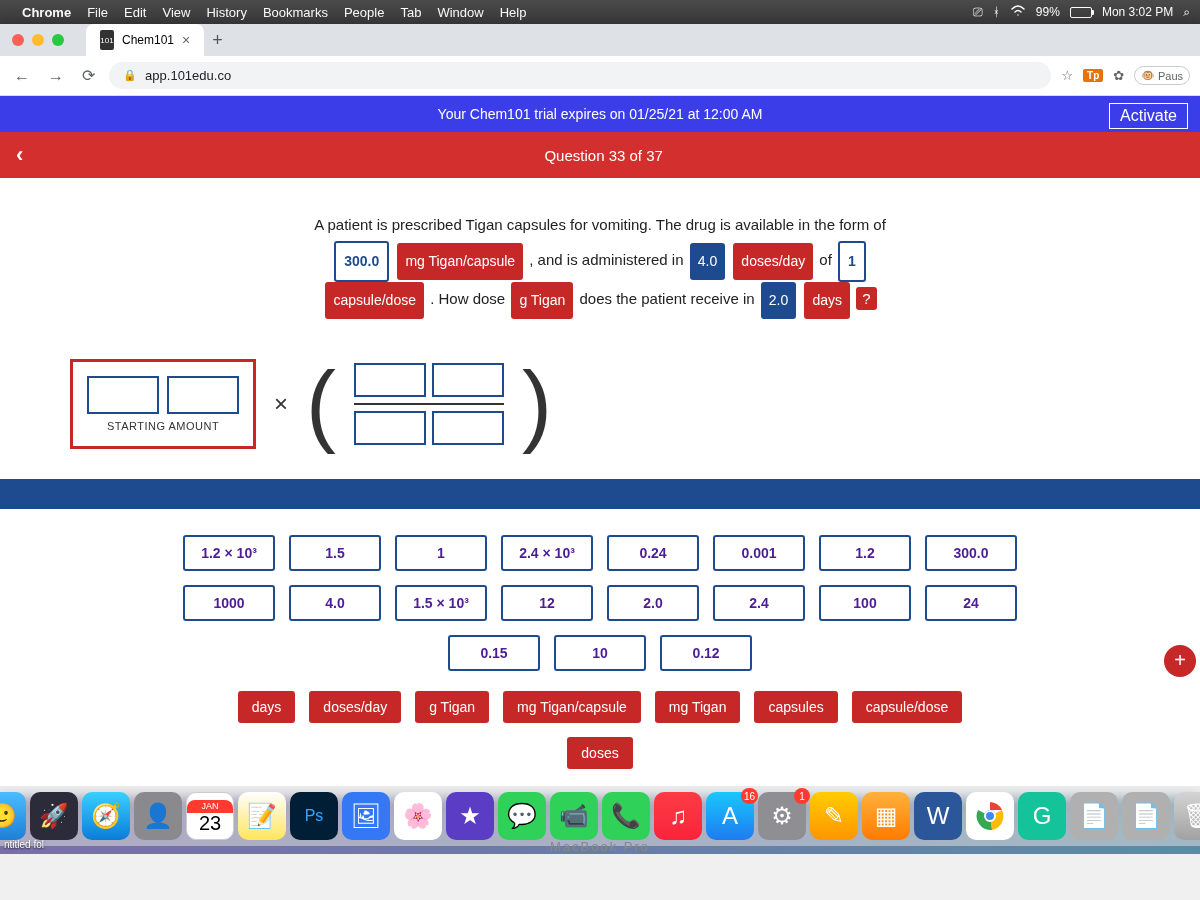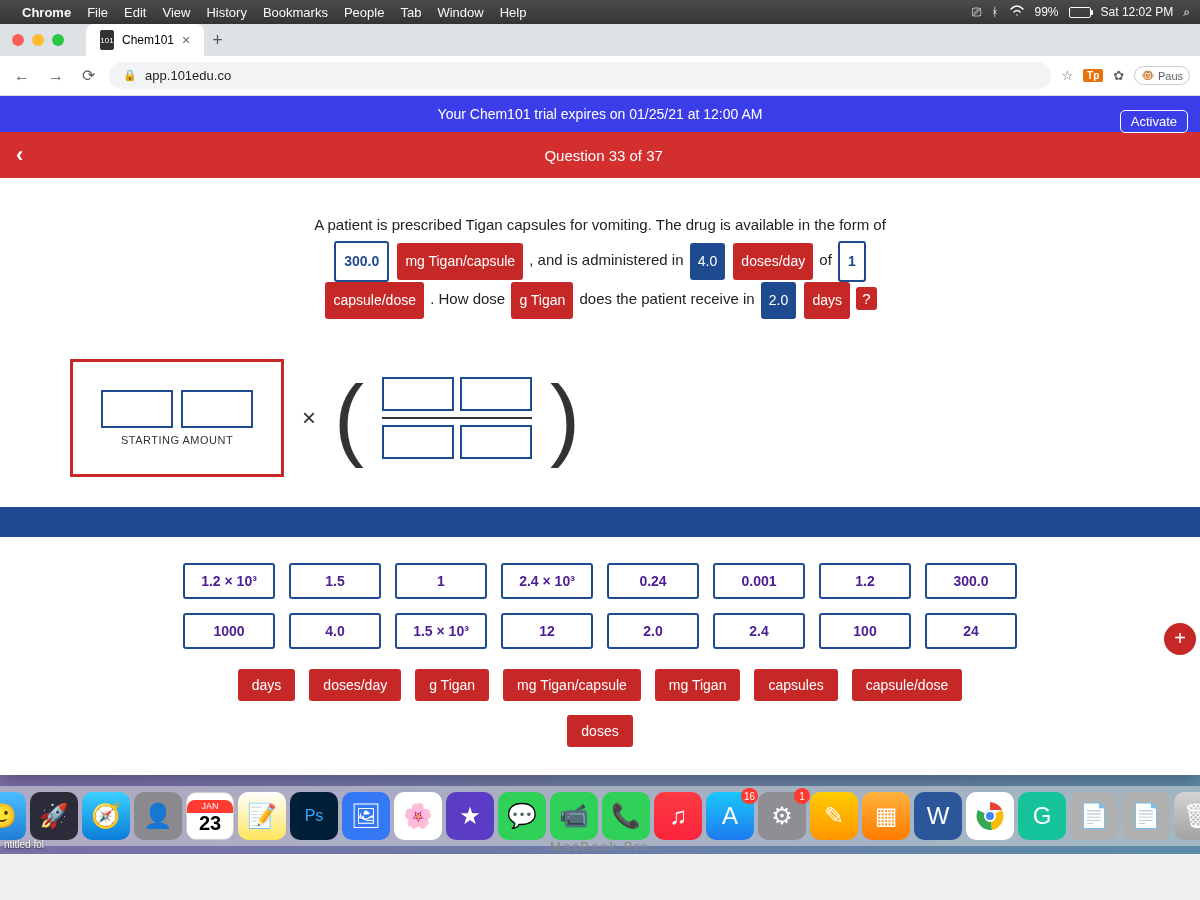--- a/index.html
+++ b/index.html
@@ -30,35 +30,35 @@
 .address-bar-row { background:#fff; padding:6px 10px; display:flex; align-items:center; gap:10px; border-bottom:1px solid #ddd; }
 .nav-btn { color:#5f6368; font-size:16px; cursor:pointer; padding:4px; }
 .omni { flex:1; background:#f1f3f4; border-radius:20px; padding:6px 14px; display:flex; align-items:center; gap:8px; font-size:13px; color:#202124; }
 .lock-icon { font-size:11px; }
 .ext-icons { display:flex; gap:10px; align-items:center; font-size:13px; color:#5f6368; }
 .tp-badge { background:#e8710a; color:#fff; font-size:10px; padding:1px 4px; border-radius:2px; font-weight:bold; }
 .paus-badge { background:#fff; border:1px solid #ccc; border-radius:12px; padding:2px 6px; font-size:11px; display:flex; align-items:center; gap:3px; }
 
 
 .trial-banner { background:#3b3ee8; color:#fff; text-align:center; padding:10px; font-size:14px; position:relative; }
-.activate-btn { position:absolute; right:12px; top:7px; border:1px solid #fff; background:transparent; color:#fff; padding:3px 10px; border-radius:5px; font-size:13px;margin-top:7px; }
+.activate-btn { position:absolute; right:12px; top:7px; border:1px solid #fff; background:transparent; color:#fff; padding:3px 10px; border-radius:0; font-size:16px; }
 .question-bar { background:#d32f2f; color:#fff; display:flex; align-items:center; padding:10px 16px; font-size:15px; }
 .back-chev { font-size:22px; font-weight:bold; cursor:pointer; }
 .q-title { flex:1; text-align:center; }
 
 .white-area { background:#fff; padding:30px 40px 10px; }
 .problem-text { text-align:center; font-size:15px; line-height:2.2; color:#222; max-width:820px; margin:0 auto; }
 .chip { display:inline-block; padding:3px 8px; border-radius:3px; font-size:14px; vertical-align:middle; margin:0 2px; }
 .chip-blue-outline { border:2px solid #1e4b8f; color:#1e4b8f; background:#fff; font-weight:600; }
 .chip-red { background:#c62828; color:#fff; }
 .chip-blue-solid { background:#1e4b8f; color:#fff; }
 .qmark { background:#c62828; color:#fff; padding:3px 6px; border-radius:3px; }
 
 .work-area { display:flex; align-items:center; gap:18px; padding:40px 30px 20px; }
-.start-box { border:3px solid #c62828; padding:28px; text-align:center; }
+.start-box { border:3px solid #c62828; padding:14px; text-align:center; }
 .start-box .slots { display:flex; gap:8px; margin-bottom:6px; }
 .slot { width:72px; height:38px; border:2px solid #1e4b8f; background:#fff; }
 .start-label { font-size:11px; letter-spacing:0.5px; color:#333; }
 .times { font-size:24px; color:#333; }
 .paren { font-size:90px; font-weight:200; color:#333; line-height:1; }
 .frac { display:flex; flex-direction:column; gap:6px; }
 .frac-row { display:flex; gap:6px; }
 .frac .slot { width:72px; height:34px; }
 .frac-line { height:2px; background:#333; width:100%; }
 
@@ -68,21 +68,21 @@
 .tile-row { display:flex; justify-content:center; gap:14px; margin-bottom:14px; flex-wrap:wrap; }
 .num-tile { background:#fff; border:2.5px solid #1e4b8f; color:#4c1d95; padding:8px 0; width:92px; text-align:center; font-size:14px; font-weight:600; border-radius:3px; cursor:grab; }
 .unit-tile { background:#c62828; color:#fff; padding:8px 14px; font-size:14px; border-radius:3px; cursor:grab; }
 .plus-fab { position:absolute; right:4px; bottom:120px; width:32px; height:32px; background:#c62828; color:#fff; border-radius:50%; display:flex; align-items:center; justify-content:center; font-size:20px; }
 
 
 .dock-area { position:absolute; bottom:8px; left:50%; transform:translateX(-50%); display:flex; align-items:flex-end; gap:4px; background:rgba(220,220,220,0.55); padding:6px 10px; border-radius:16px; backdrop-filter:blur(6px); }
 .dock-item { width:48px; height:48px; border-radius:10px; display:flex; align-items:center; justify-content:center; font-size:24px; color:#fff; position:relative; }
 .dock-item .badge { position:absolute; top:-4px; right:-4px; background:#ff3b30; color:#fff; font-size:10px; min-width:16px; height:16px; border-radius:8px; display:flex; align-items:center; justify-content:center; padding:0 3px; }
 .finder{background:linear-gradient(#4bbdff,#1e7fd6);} .rocket{background:#2b2b3a;} .safari{background:linear-gradient(#3ad0ff,#0a7cd8);}
-.contacts{background:#8a8a8e;} .cal{background:#fff;color:#000;flex-direction:column;font-size:9px;line-height:1;border:1px solid #ccc;} .cal .mon{background:#ff3b30;color:#fff;width:100%;text-align:center;padding:2px 0;border-radius:8px 8px 0 0;} .cal .day{font-size:20px;font-weight:700;}
+.contacts{background:#8a8a8e;} .cal{background:#fff;color:#000;flex-direction:column;font-size:9px;line-height:1;border:1px solid #ccc;} .cal .mon{background:#ff3b30;color:#fff;width:100%;text-align:center;padding:2px 0;border-radius:8px 8px 0 0;} .cal .day{font-size:20px;font-weight:400;}
 .notes{background:linear-gradient(#fff,#ffe55c);} .photoshop{background:#001e36;color:#31a8ff;font-weight:normal;font-size:16px;}
 .preview{background:#3478f6;} .photos{background:#fff;} .imovie{background:#5b3cc4;} .messages{background:#30d158;}
 .facetime{background:#30d158;} .phone{background:#30d158;} .music{background:linear-gradient(#fc3c44,#fa233b);}
 .appstore{background:linear-gradient(#1ac7fb,#1d7bf0);} .settings{background:#8e8e93;} .pencil{background:linear-gradient(#ffcc00,#ff9500);}
 .numbers{background:linear-gradient(#ffb13d,#ff7b00);} .word{background:#2b579a;} .chrome-i{background:#fff;} .grammarly{background:#15c39a;}
 .ss1{background:#b0b0b0;} .ss2{background:#b0b0b0;} .trash{background:linear-gradient(#d4d4d4,#a1a1a1);}
 .desktop-label { position:absolute; bottom:4px; left:4px; font-size:10px; color:#fff; text-shadow:0 1px 2px rgba(0,0,0,0.8); }
 .macbook-label { position:absolute; bottom:0; left:50%; transform:translateX(-50%); font-size:13px; color:#888; letter-spacing:2px; }
 
 .main-wrap { position:relative; height:830px; background:linear-gradient(135deg,#8e5ba6 0%,#5b8ba6 100%); }
@@ -107,21 +107,21 @@
   <div class="status">
     <span>⎚</span>
     <span>ᚼ</span>
     <span>
       <svg width="16" height="12" viewBox="0 0 16 12">
           <path d="M8 10 L8 10 M5 7 Q8 4 11 7 M2 4 Q8 -2 14 4" stroke="#fff" fill="none" stroke-width="1.5" stroke-linecap="round"></path>
         </svg>
     </span>
     <span>99%</span>
     <span class="battery-box"><span class="battery-fill"></span></span>
-    <span>Sat 12:02 PM</span>
+    <span>Mon 3:02 PM</span>
     <span>⌕</span>
   </div>
 </div>
 
 <div class="main-wrap">
 
 <div class="browser-card">
   <div class="toolbar-row chrome-window">
     <div class="traffic-lights">
       <span class="tl red"></span>
@@ -223,20 +223,25 @@
     </div>
     <div class="tile-row">
       <div class="num-tile">1000</div>
       <div class="num-tile">4.0</div>
       <div class="num-tile">1.5 × 10³</div>
       <div class="num-tile">12</div>
       <div class="num-tile">2.0</div>
       <div class="num-tile">2.4</div>
       <div class="num-tile">100</div>
       <div class="num-tile">24</div>
+    </div>
+    <div class="tile-row">
+      <div class="num-tile">0.15</div>
+      <div class="num-tile">10</div>
+      <div class="num-tile">0.12</div>
     </div>
     <div class="tile-row" style="margin-top:20px;">
       <div class="unit-tile">days</div>
       <div class="unit-tile">doses/day</div>
       <div class="unit-tile">g Tigan</div>
       <div class="unit-tile">mg Tigan/capsule</div>
       <div class="unit-tile">mg Tigan</div>
       <div class="unit-tile">capsules</div>
       <div class="unit-tile">capsule/dose</div>
     </div>

